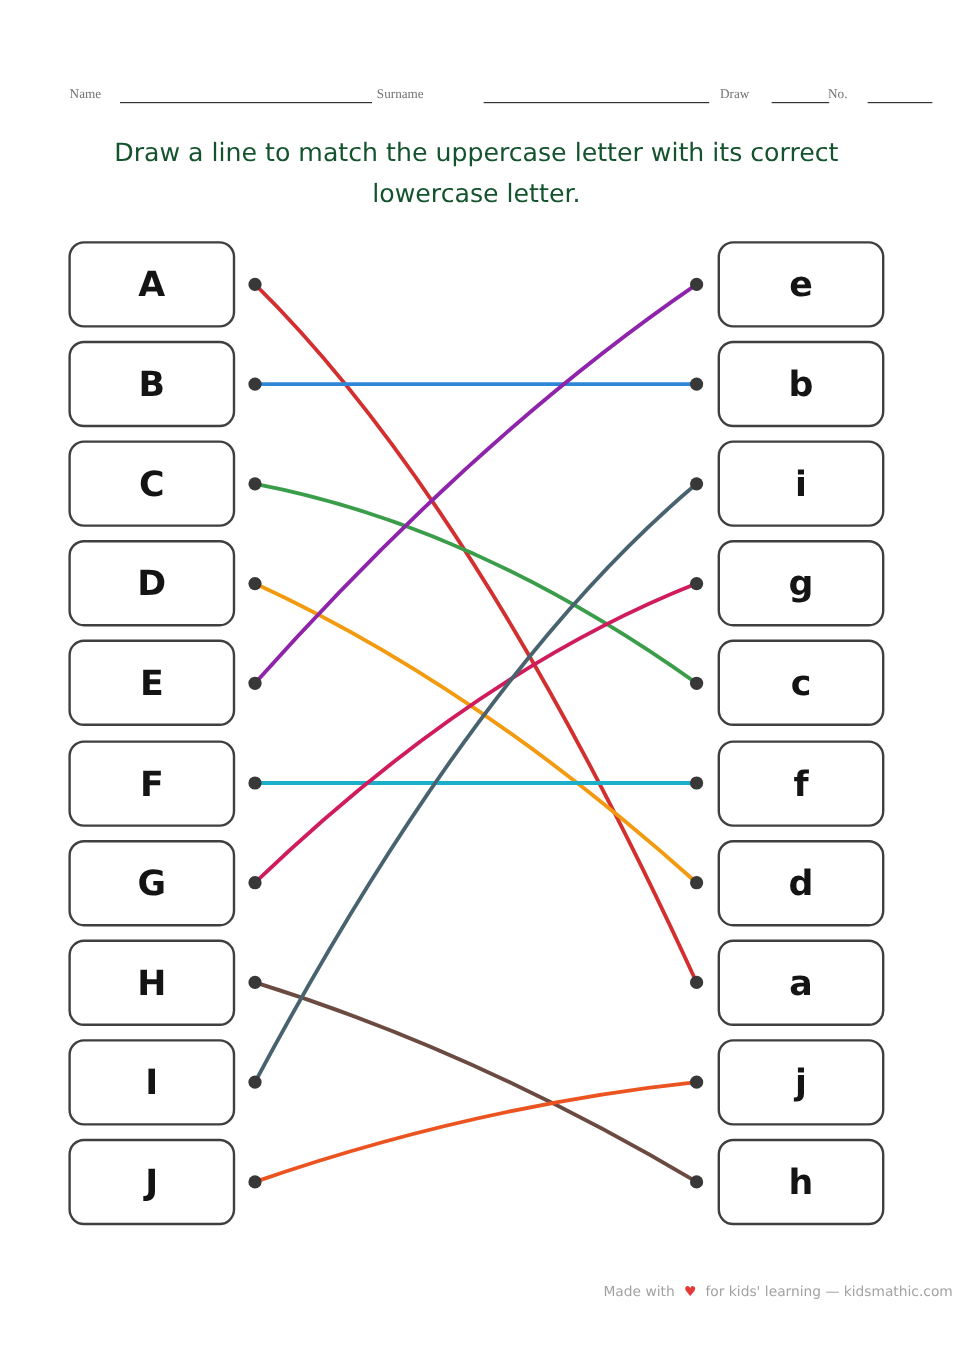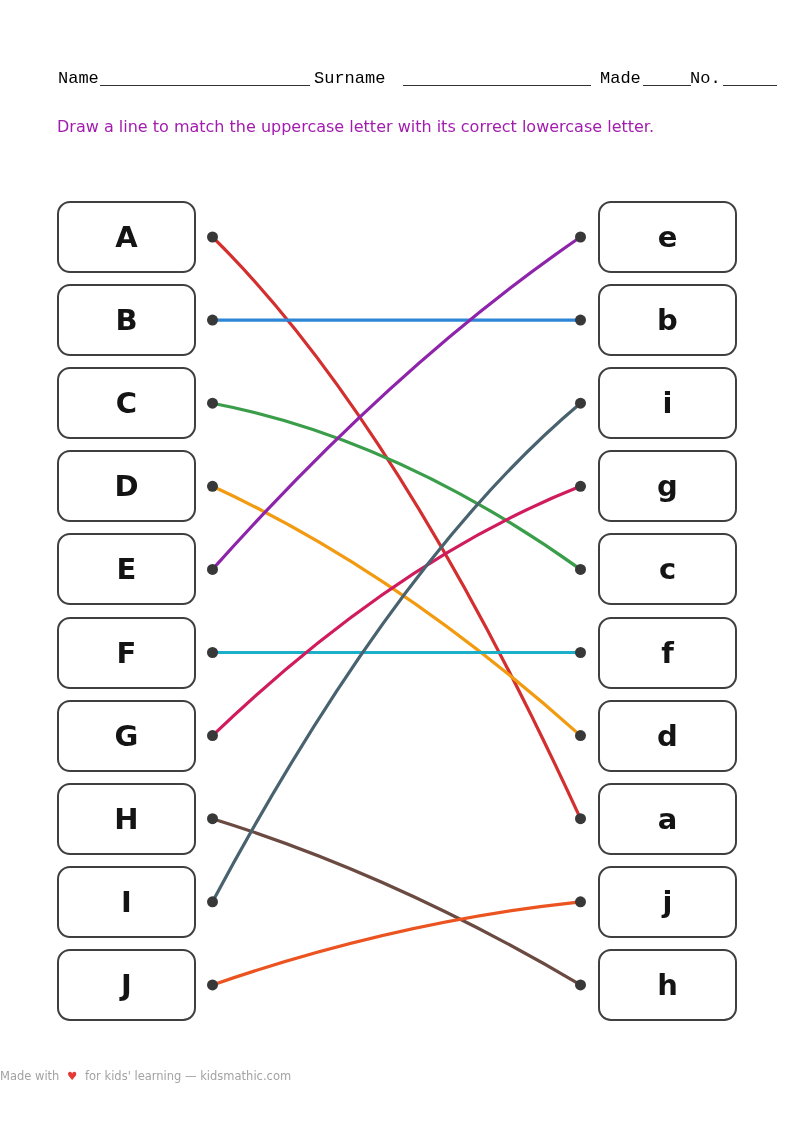--- a/index.html
+++ b/index.html
@@ -6,70 +6,71 @@
   .page{
     position:relative;
     width:794px;height:1123px;
     background:#ffffff;
     overflow:hidden;
     font-family:"Liberation Sans","DejaVu Sans",sans-serif;
   }
   
   .hdr-label{
     position:absolute;top:69px;
-    font-size:17px;line-height:20px;color:#000000;
-    font-family:Liberation Mono, monospace;
+    font-size:11px;line-height:20px;color:#737373;
+    font-family:Liberation Serif, serif;
   }
   .hdr-line{
     position:absolute;top:71px;height:14px;
     border-bottom:1.5px solid #333333;
   }
   
   .instruction{
     position:absolute;top:110px;left:50%;transform:translateX(-50%);
     width:680px;
-    font-size:16px;line-height:34px;
-    color:#a21caf;
+    text-align:center;
+    font-size:21px;line-height:34px;
+    color:#14532d;
     font-family:"DejaVu Sans",sans-serif;
   }
   
   #lines-svg{position:absolute;left:0;top:0;z-index:1;}
   .letterbox{
     position:absolute;z-index:2;
     width:139px;height:72px;box-sizing:border-box;
     border:2px solid #3f3f3f;border-radius:13px;
     background:#ffffff;
     display:flex;align-items:center;justify-content:center;
   }
   .letter{
     font-family:"DejaVu Sans",sans-serif;
     font-weight:bold;font-size:29px;color:#141414;
   }
   
   .footer{
     position:absolute;top:1069px;left:0;width:100%;
-    text-align:left;
+    text-align:right;
     font-size:11.5px;color:#a3a3a3;
     font-family:"DejaVu Sans",sans-serif;
   }
   .footer .heart{margin:0 4px;}
 </style>
 </head>
 <body>
 
 <div class="page">
 
   <div>
     <span class="hdr-label" style="left:58px">Name</span>
     <span class="hdr-line" style="left:100px;width:210px"></span>
 
     <span class="hdr-label" style="left:314px">Surname</span>
     <span class="hdr-line" style="left:403px;width:188px"></span>
 
-    <span class="hdr-label" style="left:600px">Made</span>
+    <span class="hdr-label" style="left:600px">Draw</span>
     <span class="hdr-line" style="left:643px;width:48px"></span>
 
     <span class="hdr-label" style="left:690px">No.</span>
     <span class="hdr-line" style="left:723px;width:54px"></span>
   </div>
 
   <div class="instruction">Draw a line to match the uppercase letter with its correct lowercase letter.</div>
 
   <svg id="lines-svg" width="794" height="1123" viewBox="0 0 794 1123">
       <path d="M 212.5 237 Q 396.5 417.8499999999999 580.5 818.6999999999999" fill="none" stroke="#d32f2f" stroke-width="3.2" stroke-linecap="round"></path>

